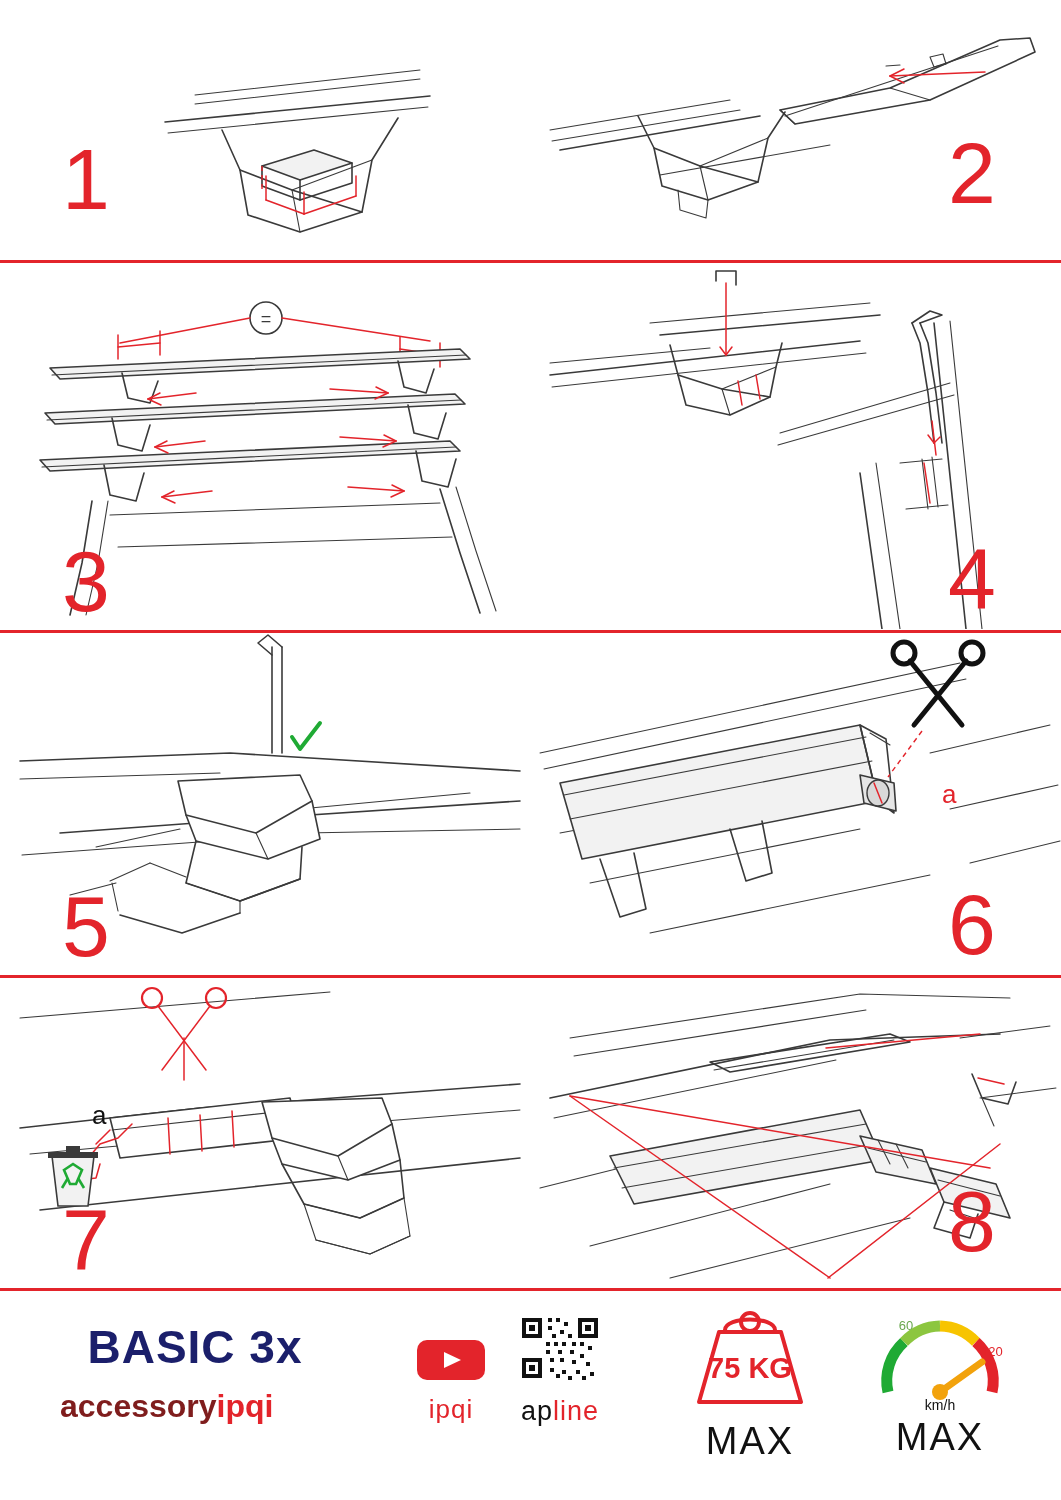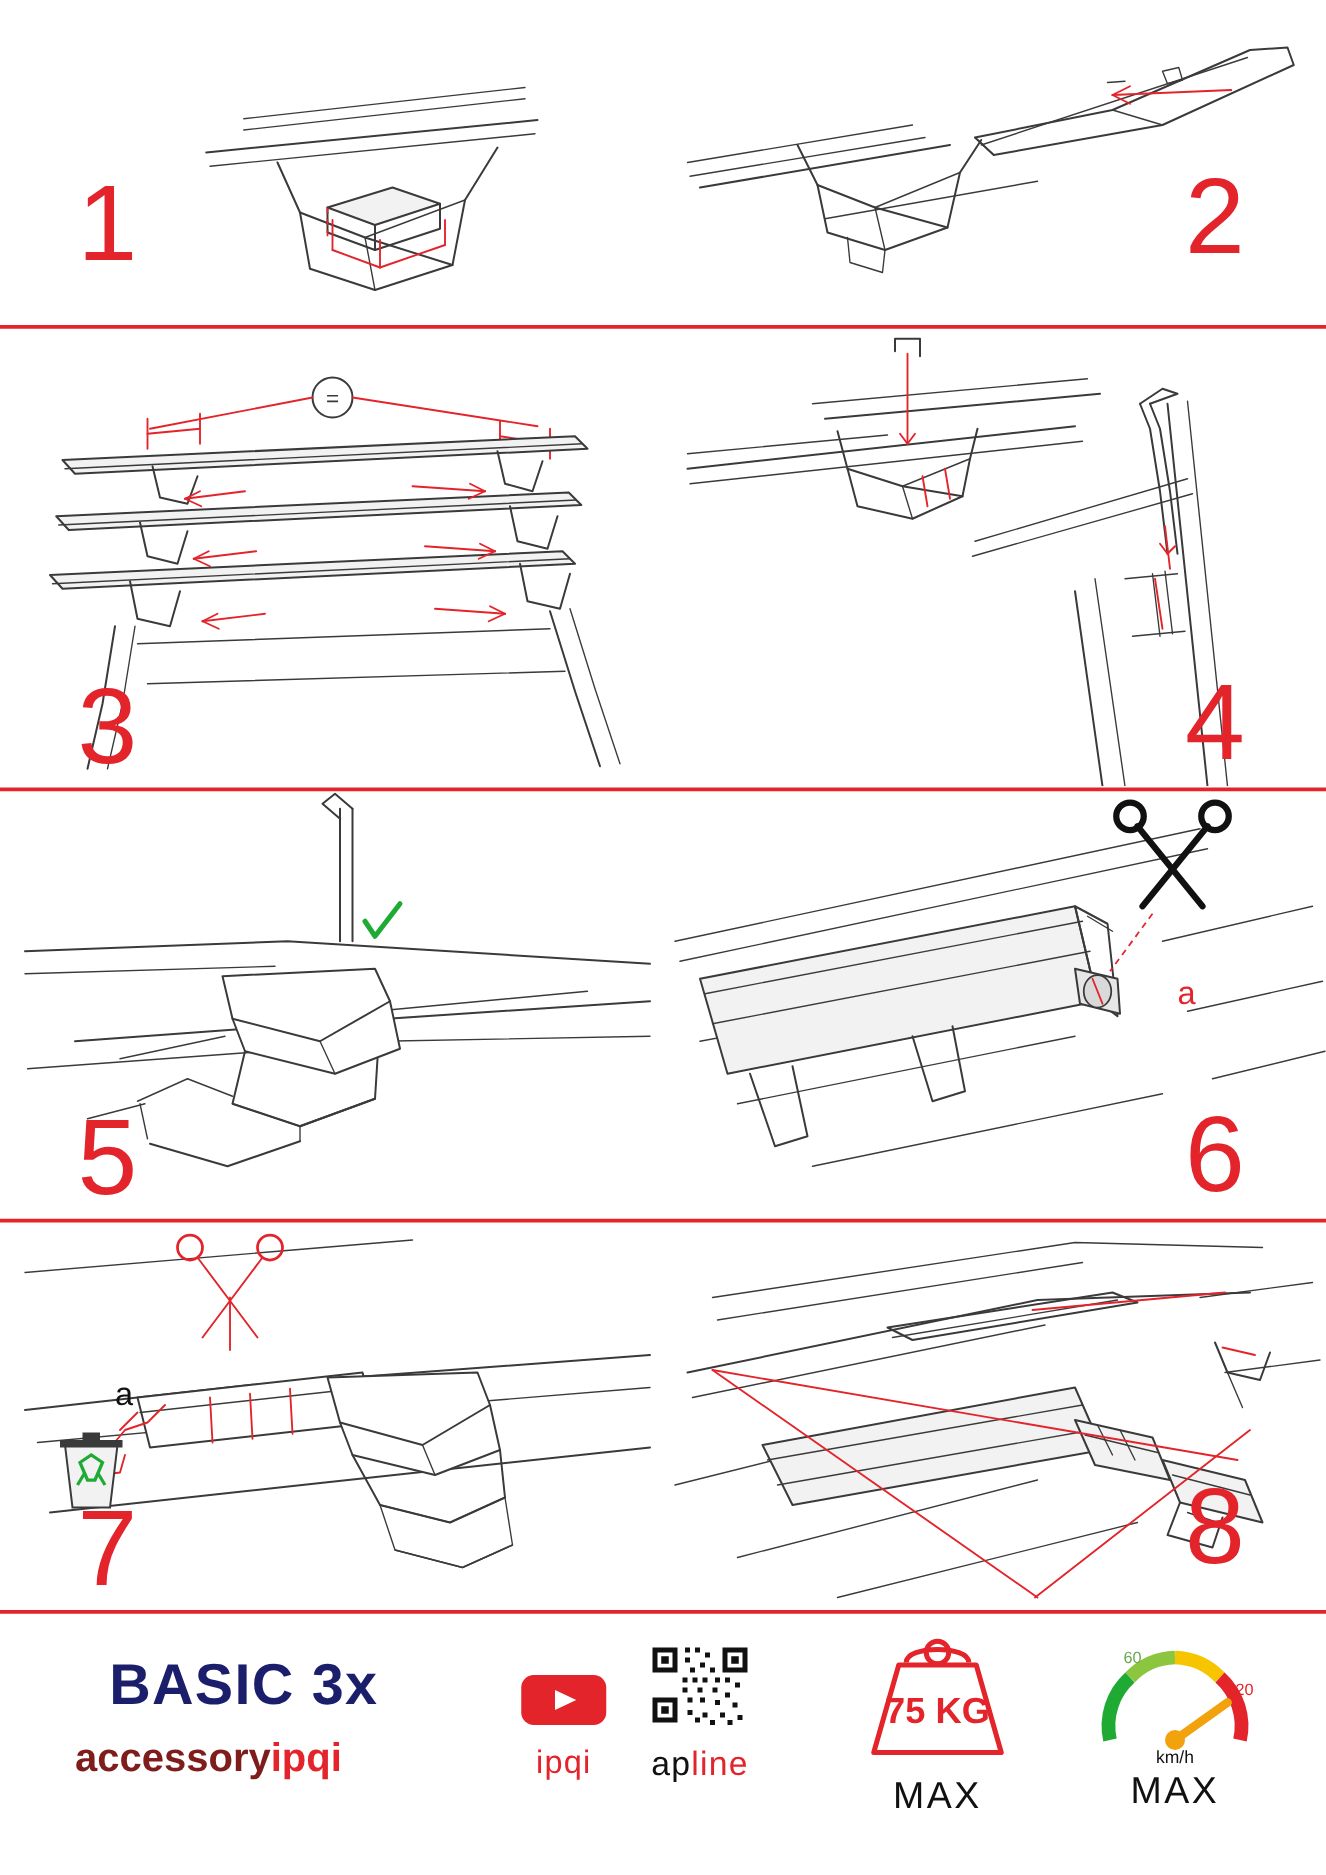--- a/index.html
+++ b/index.html
@@ -26,21 +26,21 @@
   .brand-title{font-family:"Liberation Sans",sans-serif;font-weight:700;font-size:46px;color:#1b1f6b;letter-spacing:1px;text-align:center;}
   .brand-title .x{color:#1b1f6b;}
   .brand-sub{font-family:"Liberation Sans",sans-serif;font-weight:700;font-size:32px;margin-top:14px;}
   .brand-sub .a{color:#7f1d1d;}
   .brand-sub .b{color:#e3242b;}
 
   .logoitem{position:absolute;text-align:center;}
   .logolabel{font-family:"Liberation Sans",sans-serif;font-size:25px;color:#111;margin-top:8px;letter-spacing:1px;}
   .logolabel .red{color:#e3242b;}
 
-  .maxlabel{font-family:"Liberation Sans",sans-serif;font-size:30px;color:#111;text-align:center;letter-spacing:2px;}
+  .maxlabel{font-family:"Liberation Sans",sans-serif;font-size:38px;color:#111;text-align:center;letter-spacing:2px;}
 
   .kgtext{font-family:"Liberation Sans",sans-serif;font-weight:700;font-size:29px;fill:#e3242b;}
 </style>
 </head>
 <body>
 
 <div class="sheet">
 
   <div class="hrule" style="top:260px;"></div>
   <div class="hrule" style="top:630px;"></div>

